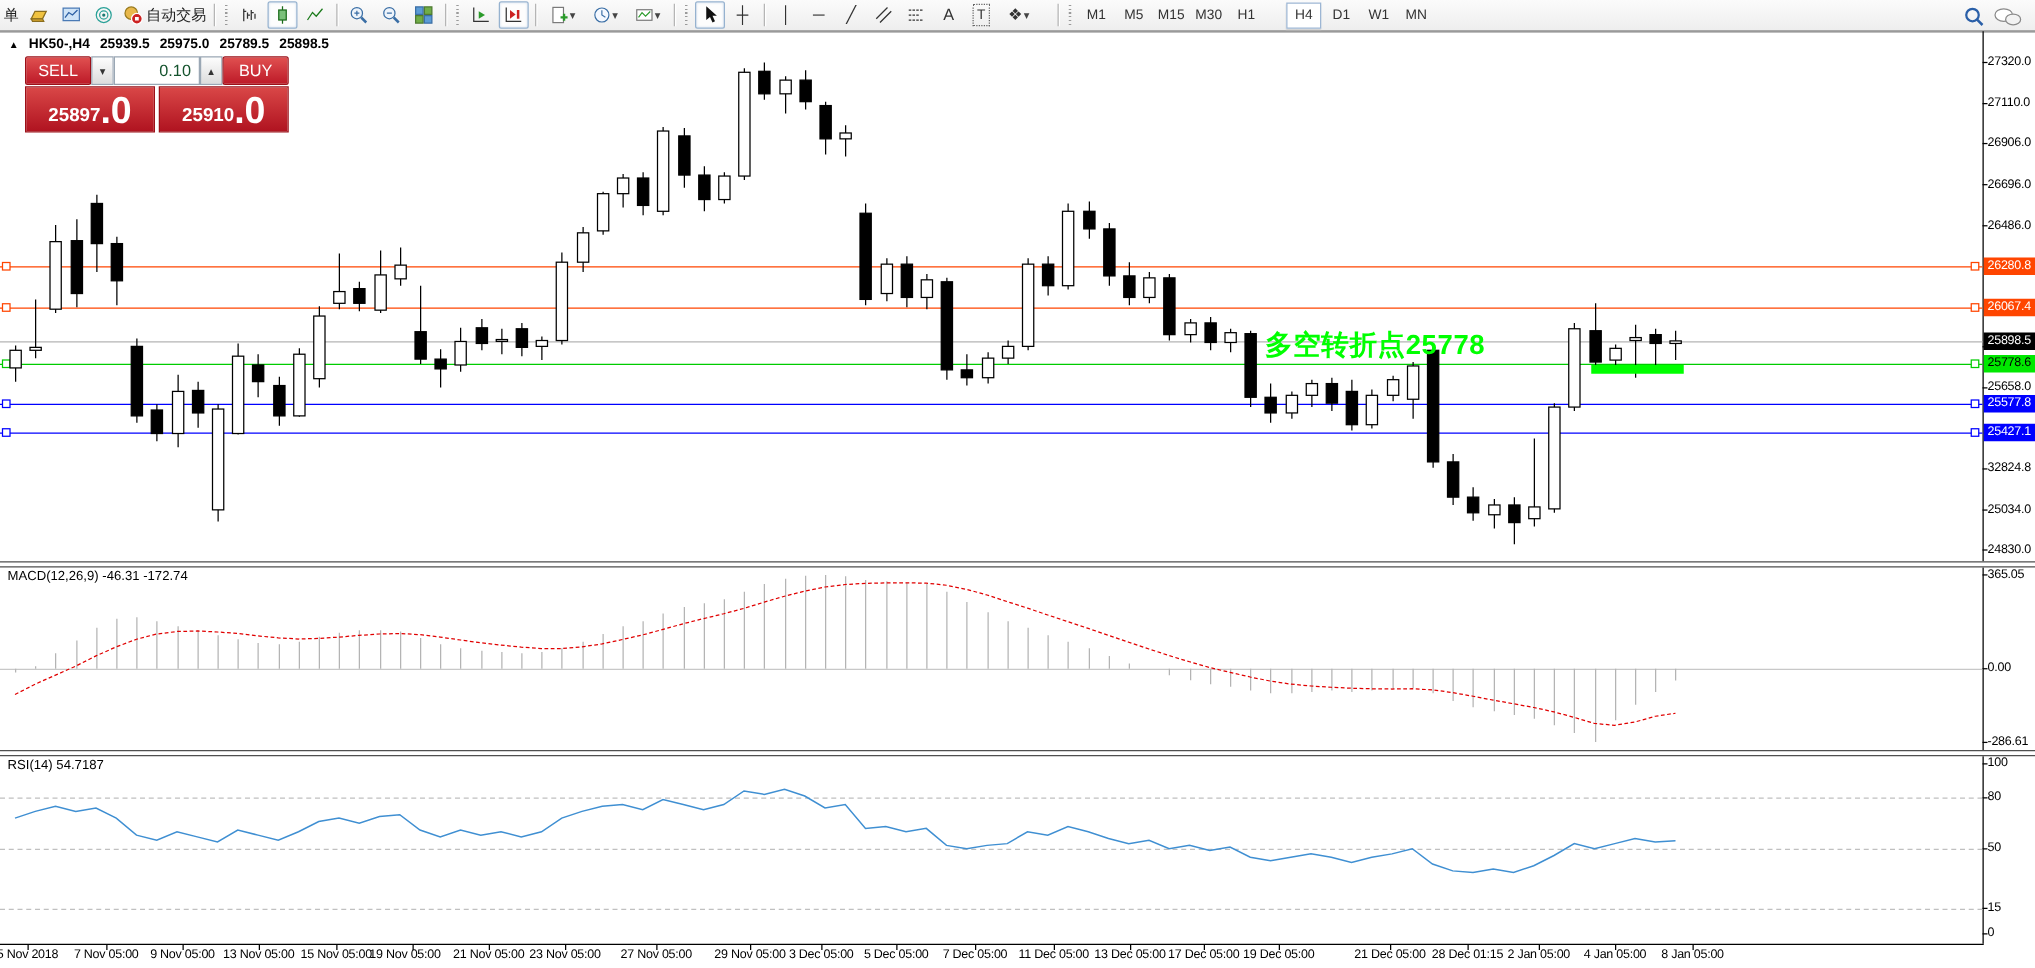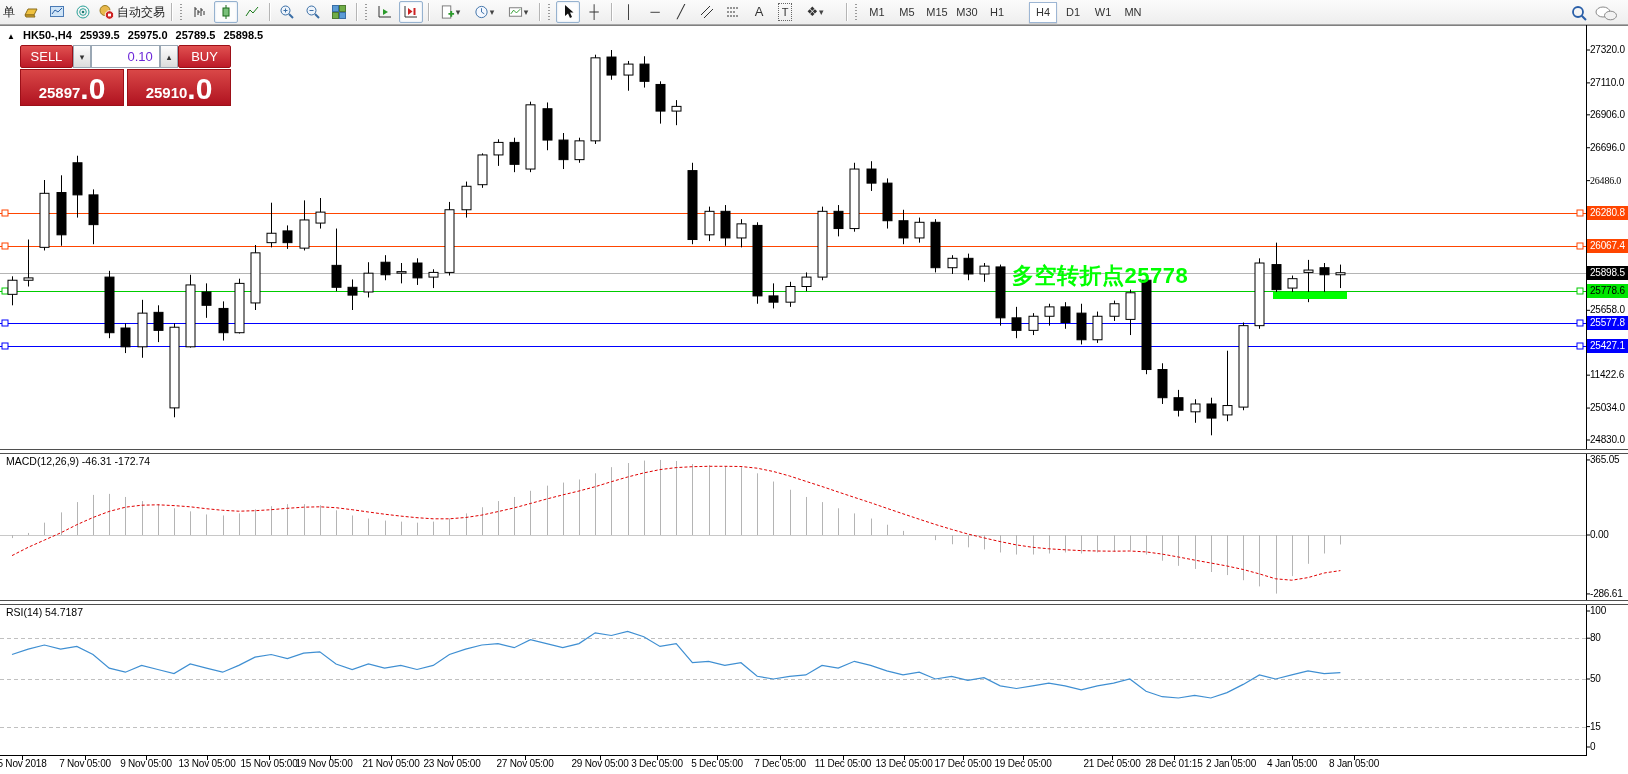--- a/index.html
+++ b/index.html
@@ -42,21 +42,21 @@
               white-space:nowrap;letter-spacing:0.5px;}
   .hl-bar{position:absolute;left:1273px;top:292px;width:74px;height:7px;background:#00FF00;}
   
   .widget{position:absolute;left:20px;top:45px;width:211px;}
   .w-row1{display:flex;height:23px;}
   .sell-btn,.buy-btn{width:53px;display:flex;align-items:center;justify-content:center;color:#fff;font-size:13px;
         background:linear-gradient(#e05050,#bd1a28);border:1px solid #9c1018;border-radius:2px;}
   .vol-btn{width:17px;display:flex;align-items:center;justify-content:center;background:linear-gradient(#fdfdfd,#dcdcdc);
         border:1px solid #9aa7b4;font-size:9px;color:#333;}
   .vol-box{width:63px;display:flex;align-items:center;justify-content:flex-end;background:#fff;
-        border:1px solid #9aa7b4;font-size:13px;color:#6d28d9;padding-right:6px;}
+        border:1px solid #9aa7b4;font-size:13px;color:#14532d;padding-right:6px;}
   .w-row2{display:flex;margin-top:1px;height:37px;}
   .price-panel{width:104px;display:flex;align-items:flex-end;justify-content:center;color:#fff;
         background:linear-gradient(#d94747,#b01320);border:1px solid #9c1018;padding-bottom:2px;}
   .price-panel.left{margin-right:3px;}
   .pr-int{font-size:15px;font-weight:bold;line-height:20px;}
   .pr-big{font-size:30px;font-weight:bold;line-height:28px;}
 </style>
 </head>
 <body>
 
@@ -583,24 +583,24 @@
 <div class="sep-h" style="top:600px"></div>
 
 <div class="pane-label" style="top:455px">MACD(12,26,9) -46.31 -172.74</div>
 <div class="pane-label" style="top:606px">RSI(14) 54.7187</div>
 
 <div id="right-axis">
     <div class="ax-lbl" style="top: 43px;">27320.0</div>
     <div class="ax-lbl" style="top: 75.8916px;">27110.0</div>
     <div class="ax-lbl" style="top: 107.843px;">26906.0</div>
     <div class="ax-lbl" style="top: 140.735px;">26696.0</div>
-    <div class="ax-lbl" style="top: 173.627px; font-family: Liberation Serif, serif;">26486.0</div>
+    <div class="ax-lbl" style="top: 173.627px;">26486.0</div>
     <div class="ax-lbl" style="top: 270.422px;">25868.0</div>
     <div class="ax-lbl" style="top: 303.313px;">25658.0</div>
-    <div class="ax-lbl" style="top: 368.157px;">11422.6</div>
+    <div class="ax-lbl" style="top: 368.157px;">32824.8</div>
     <div class="ax-lbl" style="top: 401.048px;">25034.0</div>
     <div class="ax-lbl" style="top: 433px;">24830.0</div>
     <div class="ax-lbl hl" style="top: 205.766px; background: rgb(255, 69, 0); color: rgb(255, 255, 255);">26280.8</div>
     <div class="ax-lbl hl" style="top: 239.19px; background: rgb(255, 69, 0); color: rgb(255, 255, 255);">26067.4</div>
     <div class="ax-lbl hl" style="top: 284.424px; background: rgb(0, 232, 0); color: rgb(0, 0, 0);">25778.6</div>
     <div class="ax-lbl hl" style="top: 315.875px; background: rgb(0, 0, 255); color: rgb(255, 255, 255);">25577.8</div>
     <div class="ax-lbl hl" style="top: 339.478px; background: rgb(0, 0, 255); color: rgb(255, 255, 255);">25427.1</div>
     <div class="ax-lbl hl" style="top: 265.645px; background: rgb(0, 0, 0); color: rgb(255, 255, 255);">25898.5</div>
     <div class="ax-lbl" style="top: 452.946px;">365.05</div>
     <div class="ax-lbl" style="top: 528px;">0.00</div>

